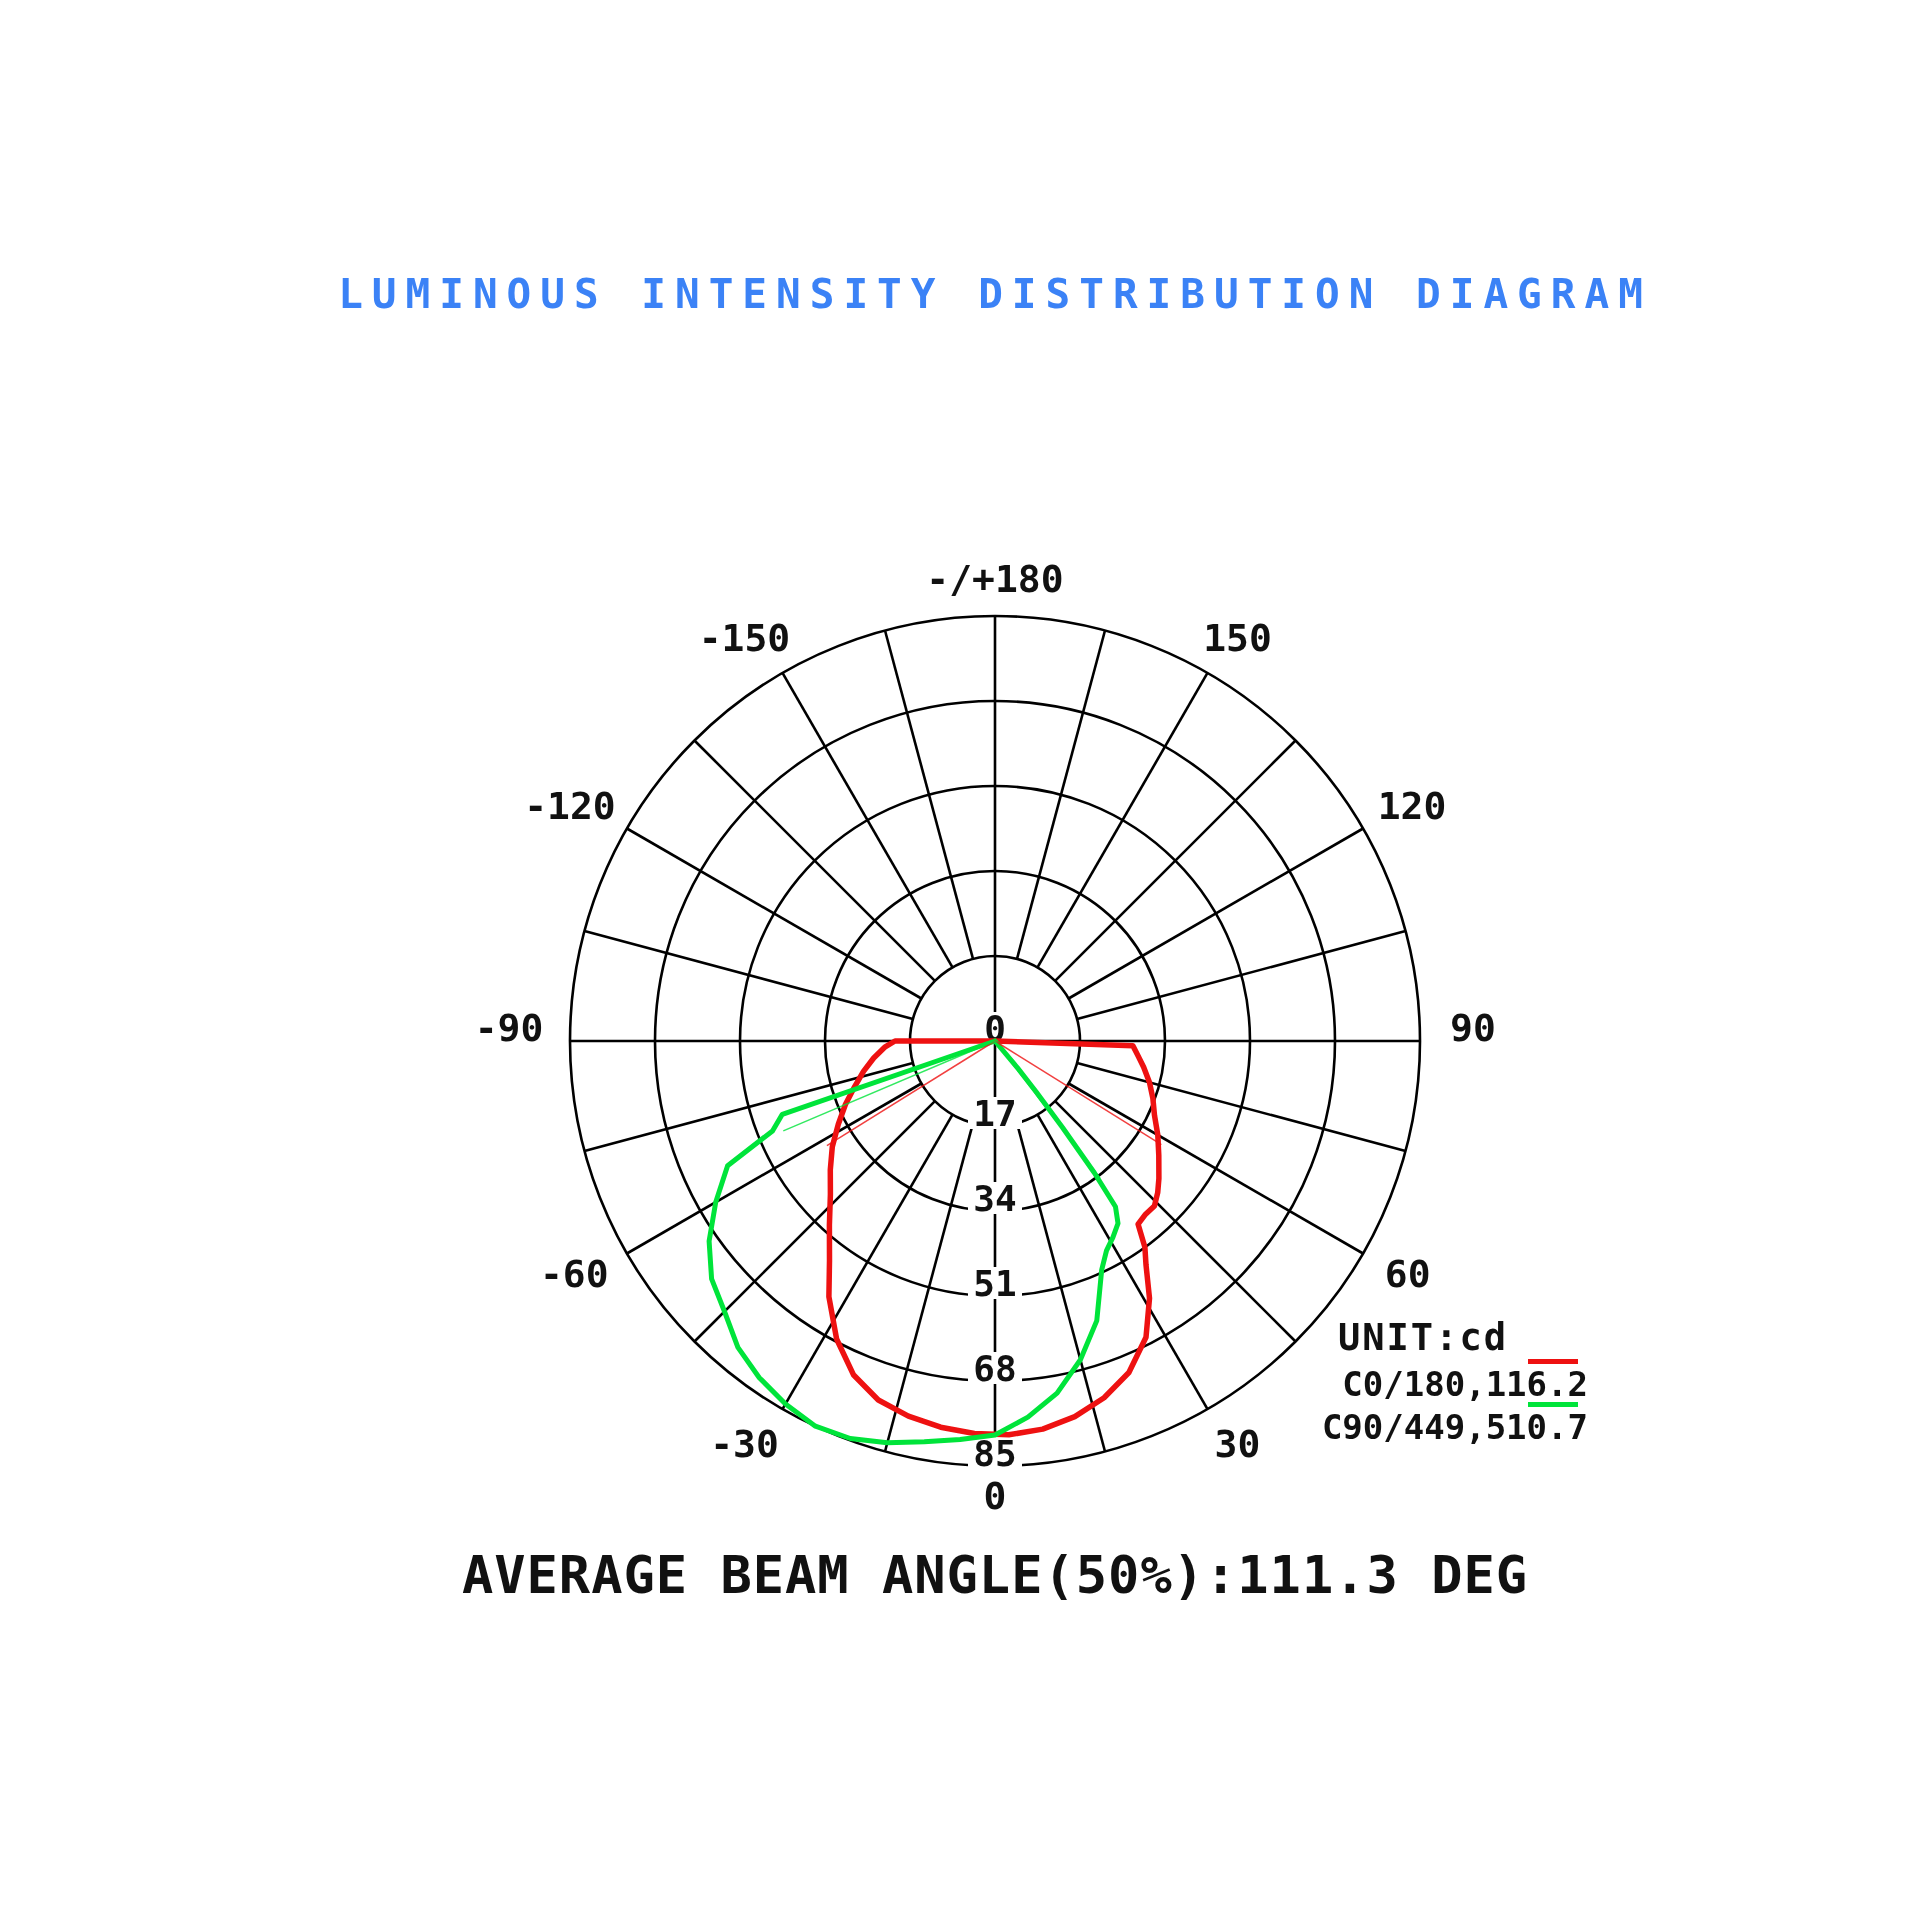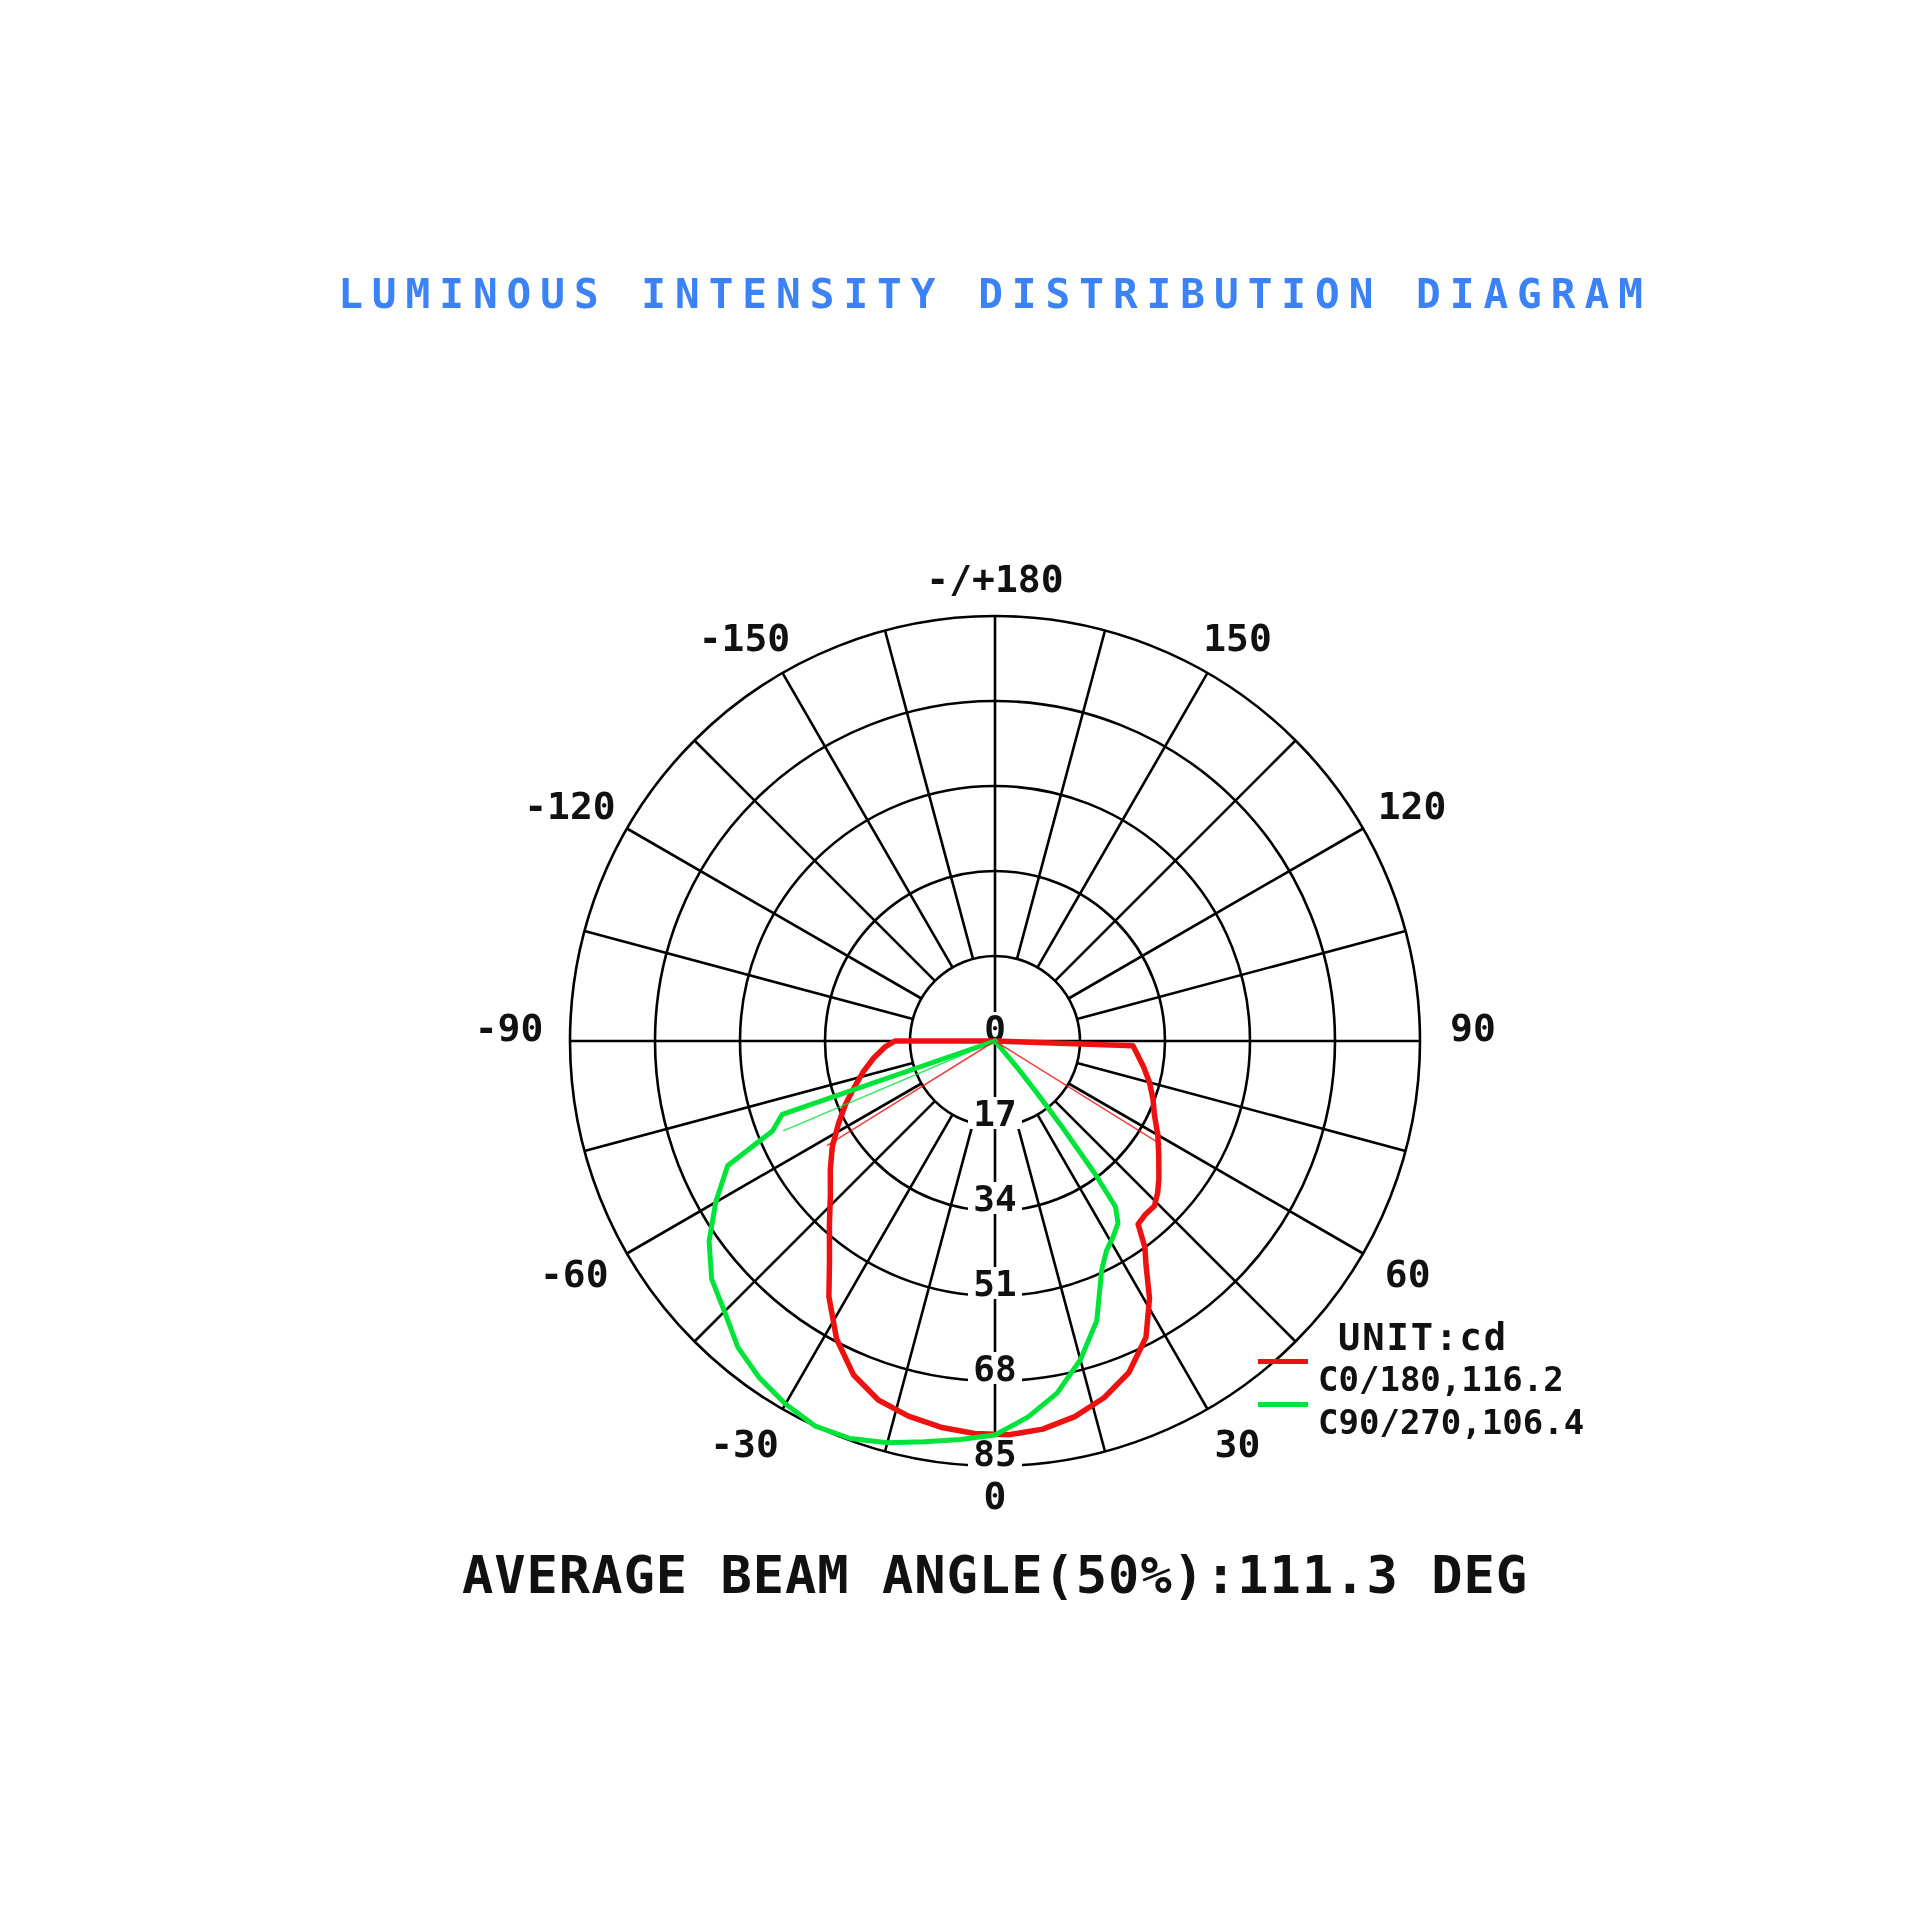--- a/index.html
+++ b/index.html
@@ -7,21 +7,21 @@
        font-family:"DejaVu Sans Mono","Liberation Mono",monospace;}
   .abs{position:absolute;}
   #title{top:270px;left:995px;transform:translateX(-50%);white-space:nowrap;
          font-size:41px;font-weight:bold;letter-spacing:9px;color:#3b82f6;}
   #footer{top:1545px;left:995px;transform:translateX(-50%);white-space:nowrap;
           font-size:52px;font-weight:bold;letter-spacing:1px;color:#111;}
   #chart-svg{top:0;left:0;}
   #legend{top:1316px;left:1258px;width:330px;}
   #legend-unit{font-size:37px;font-weight:bold;color:#111;text-align:center;
                width:100%;letter-spacing:2px;}
-  .legend-row{display:flex;align-items:flex-start;height:43px;}
+  .legend-row{display:flex;align-items:flex-end;height:43px;flex-direction:column;}
   .legend-swatch{width:50px;height:5px;margin-right:10px;flex:0 0 auto;}
   .legend-label{font-size:34px;font-weight:bold;color:#111;white-space:nowrap;}
   svg text{font-family:"DejaVu Sans Mono","Liberation Mono",monospace;font-weight:bold;}
 </style>
 </head>
 <body>
 
 <div id="title" class="abs">LUMINOUS INTENSITY DISTRIBUTION DIAGRAM</div>
 
 <svg id="chart-svg" class="abs" width="1920" height="1920" viewBox="0 0 1920 1920">
@@ -85,17 +85,17 @@
   </svg>
 
 <div id="legend" class="abs">
   <div id="legend-unit">UNIT:cd</div>
   <div class="legend-row">
     <div class="legend-swatch" style="background: rgb(238, 17, 17);"></div>
     <div class="legend-label">C0/180,116.2</div>
   </div>
   <div class="legend-row">
     <div class="legend-swatch" style="background: rgb(0, 228, 58);"></div>
-    <div class="legend-label">C90/270,106.4</div>
+    <div class="legend-label">C90/449,510.7</div>
   </div>
 </div>
 
 <div id="footer" class="abs">AVERAGE BEAM ANGLE(50%):111.3 DEG</div>
 
 </body></html>

